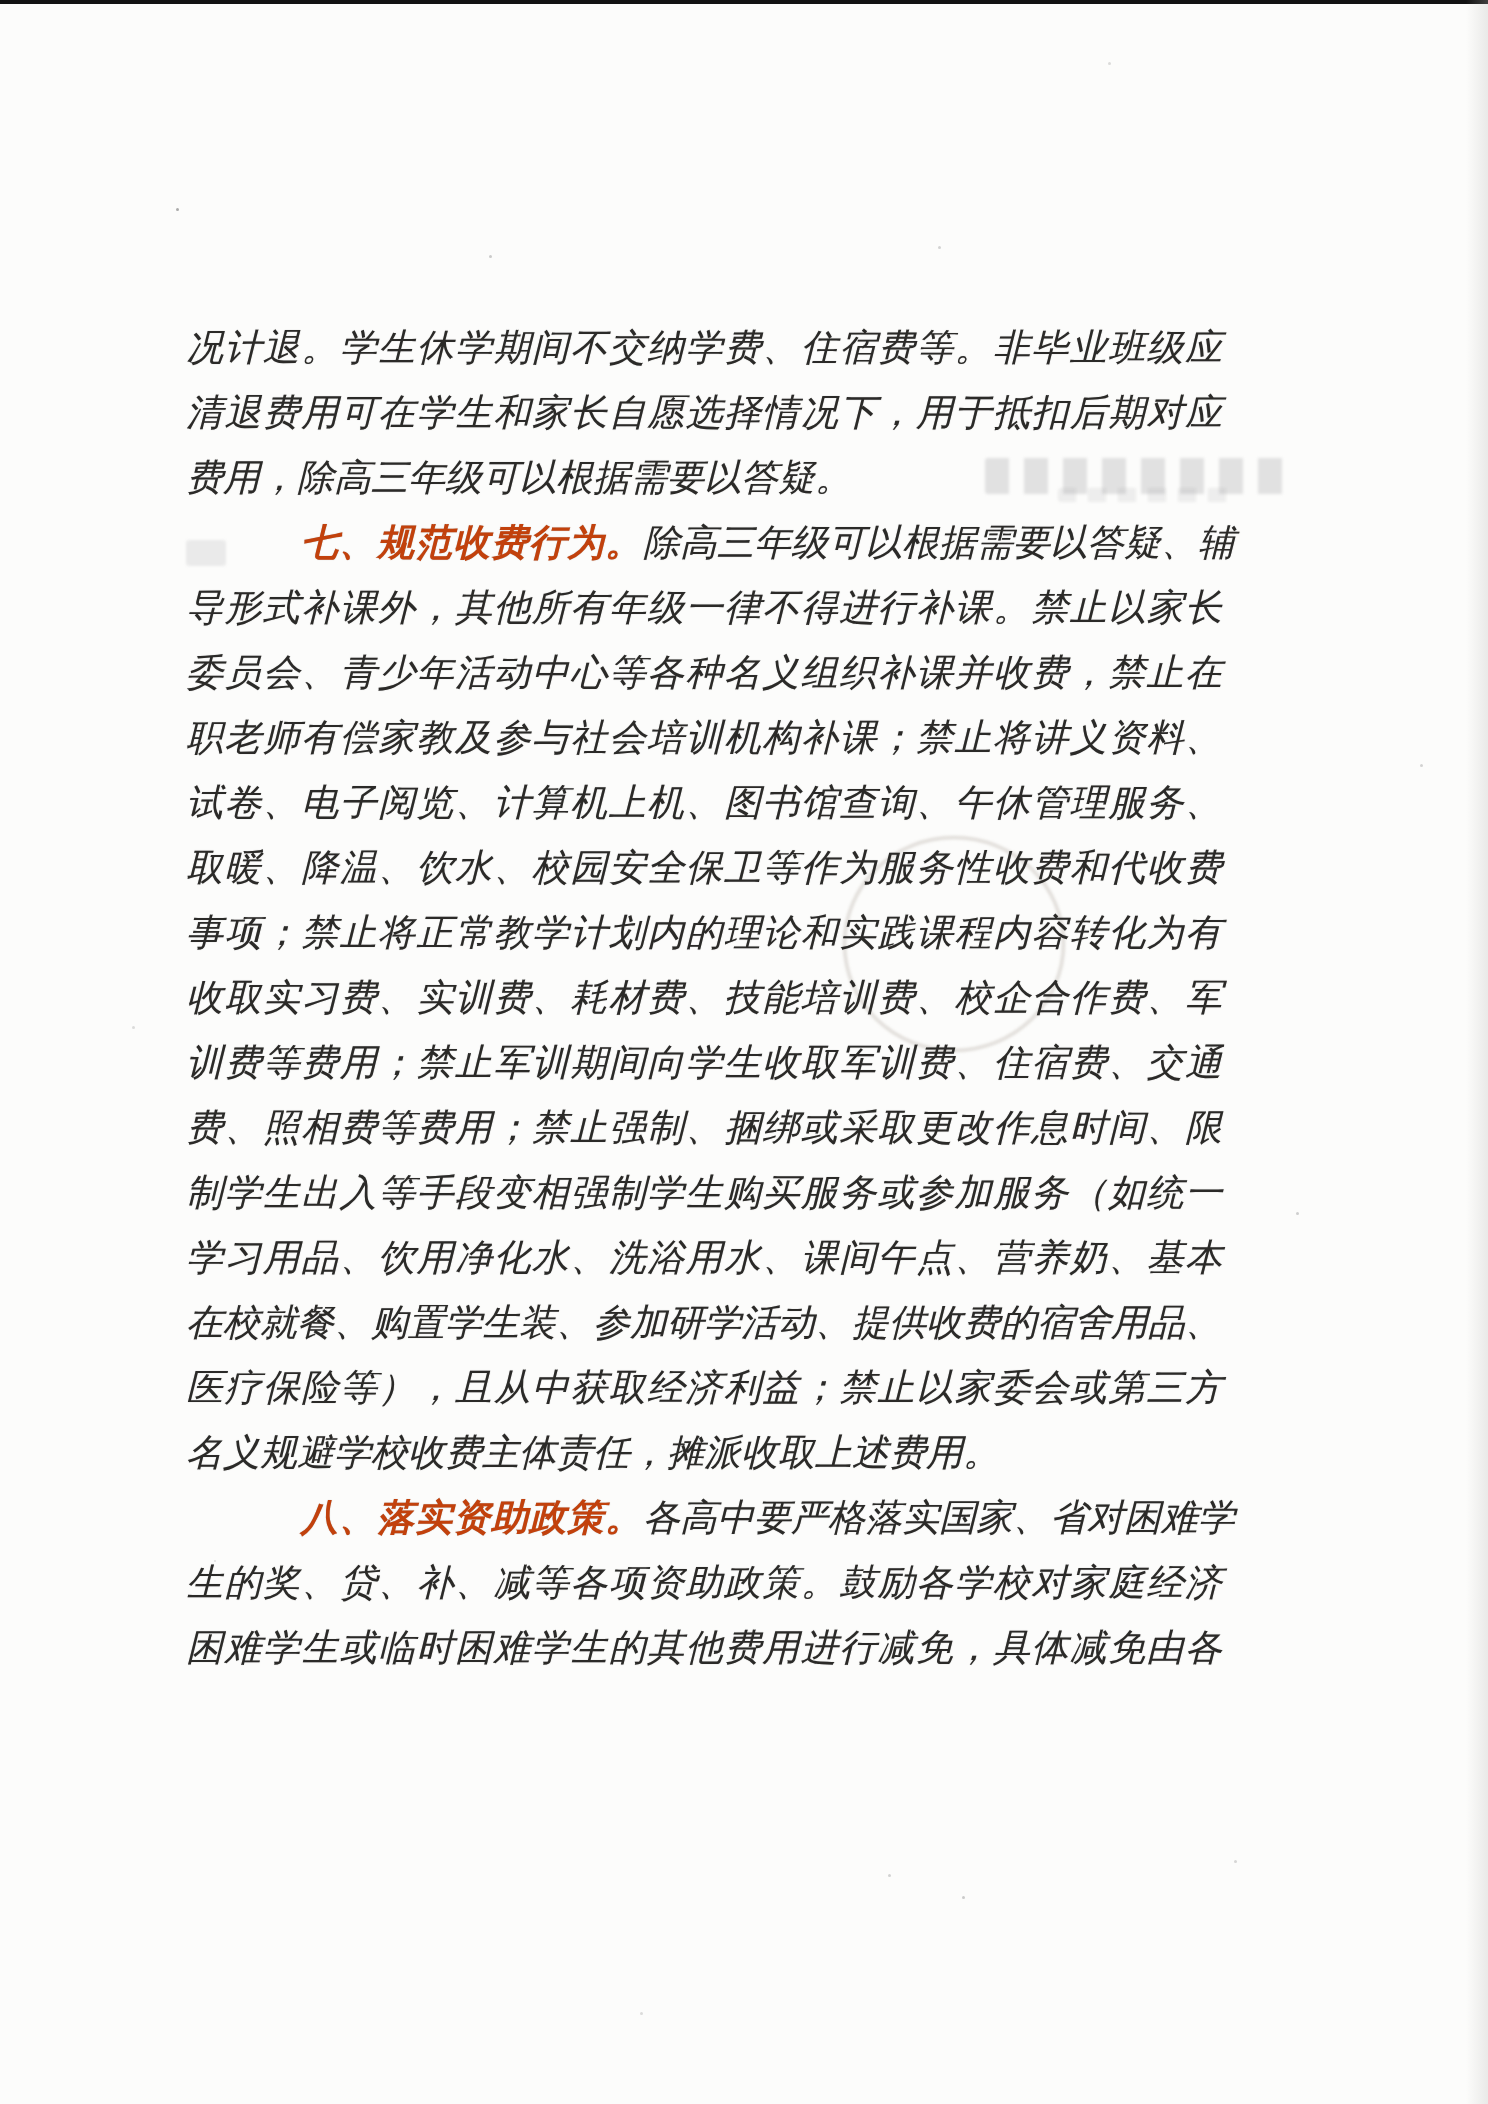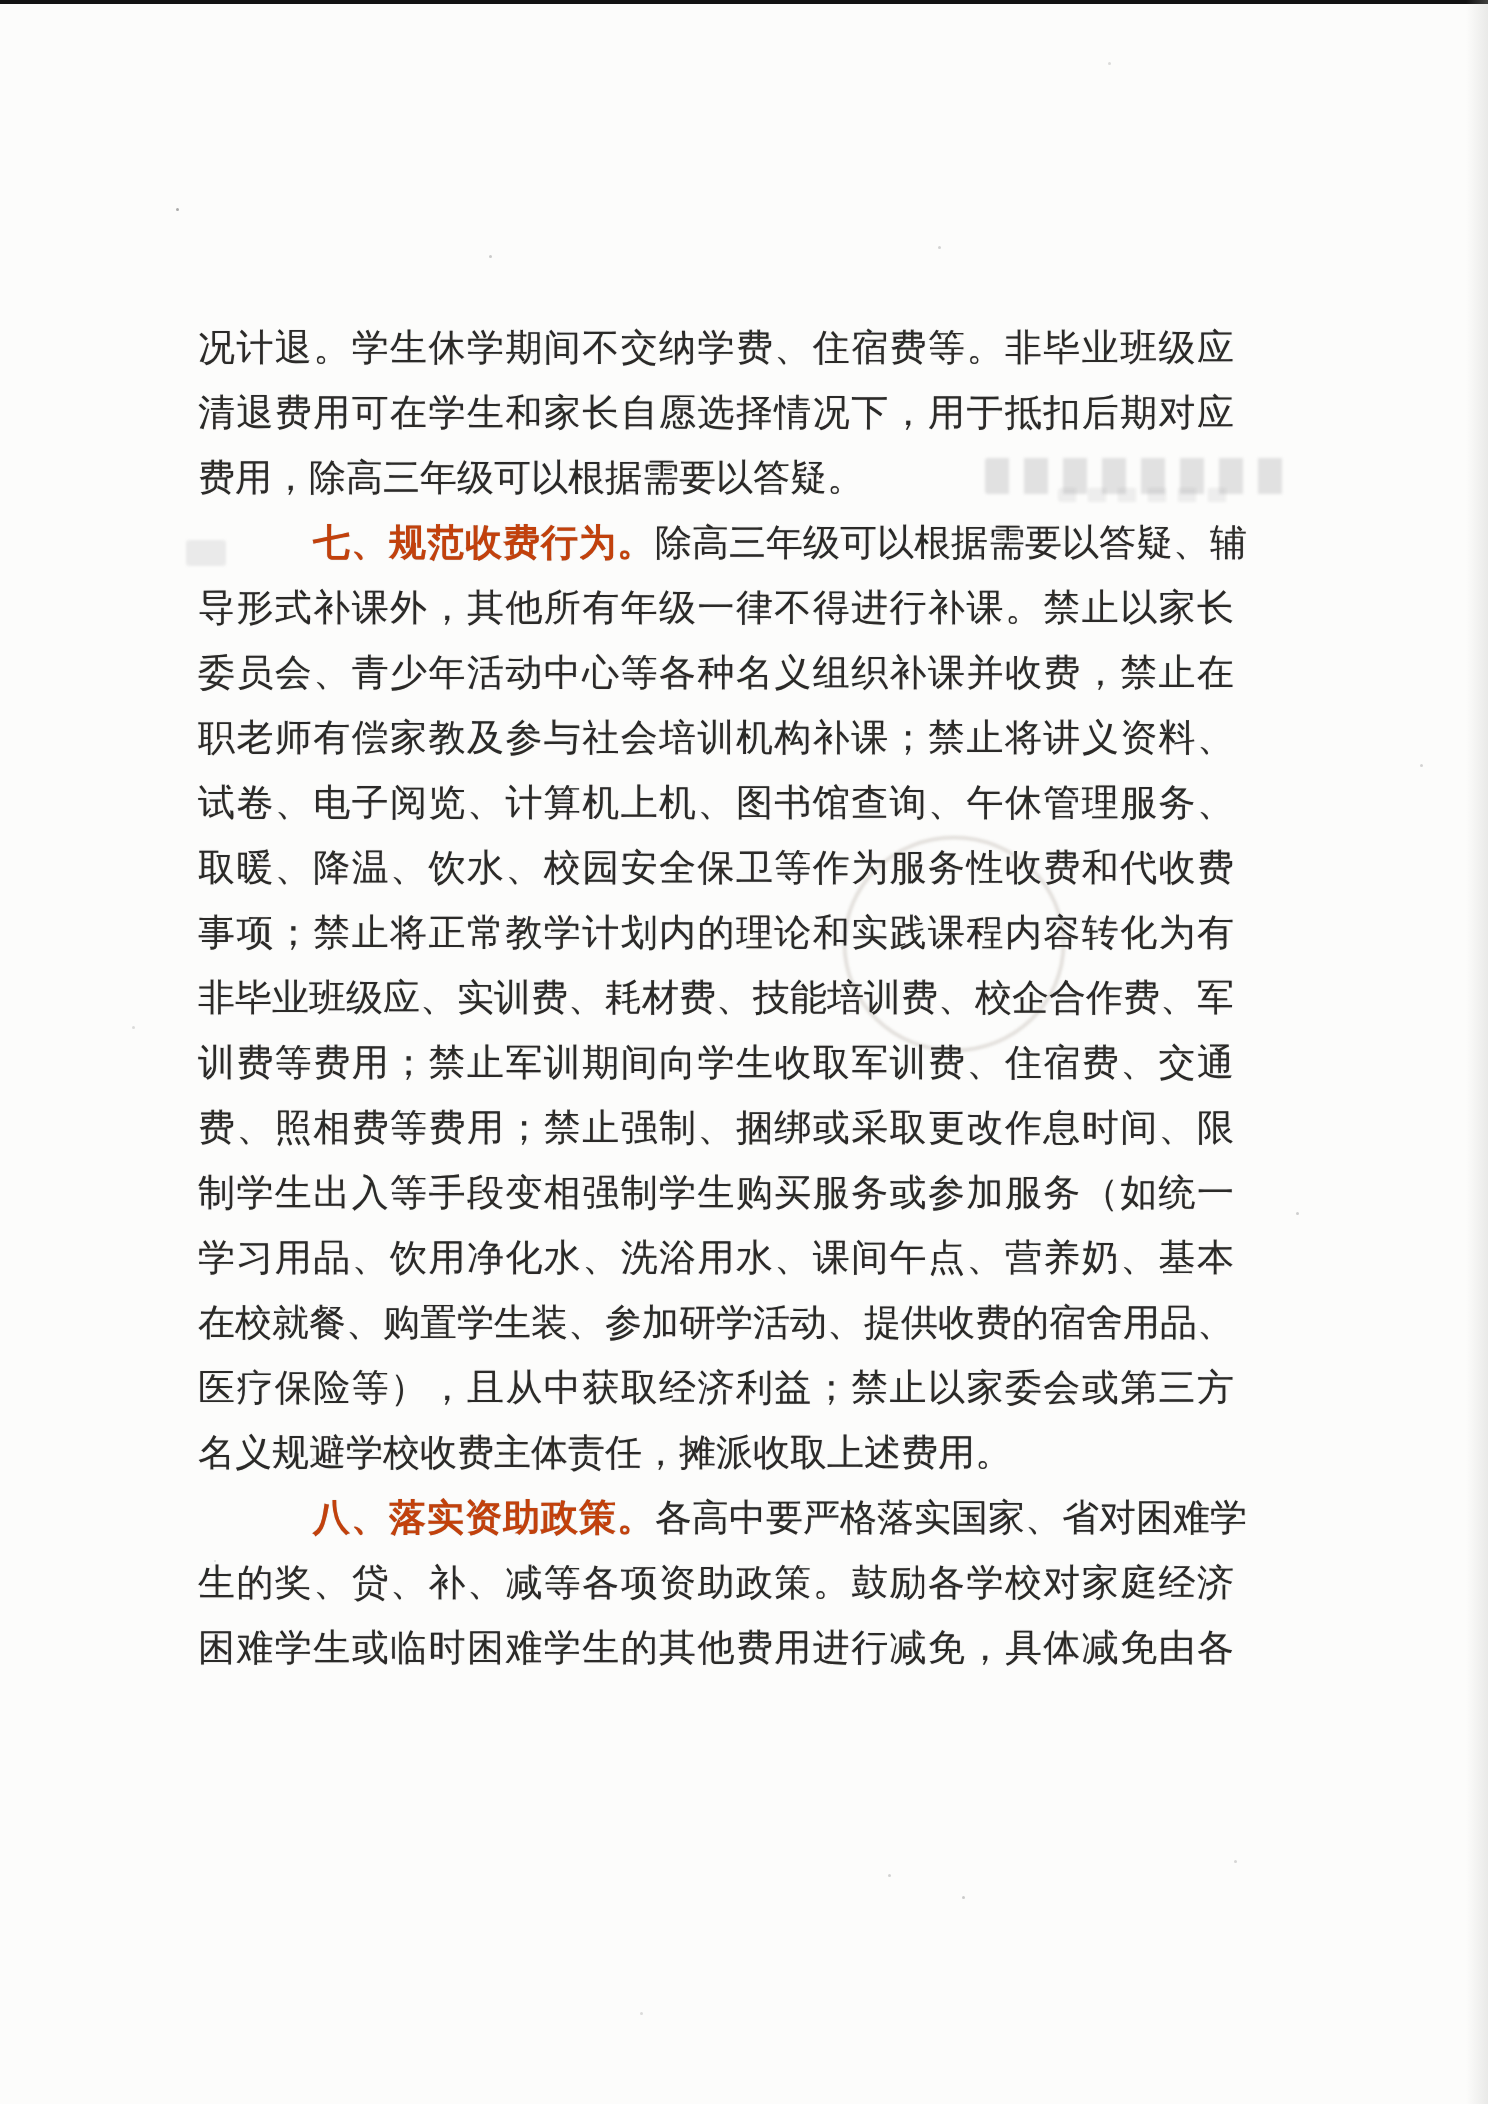--- a/index.html
+++ b/index.html
@@ -13,24 +13,25 @@
   }
   .scan-edge-top{
     position:absolute;left:0;top:0;width:1488px;height:4px;
     background:#121212;
   }
   .scan-edge-right{
     position:absolute;right:0;top:0;width:22px;height:2104px;
     background:linear-gradient(to left, rgba(185,185,182,0.28), rgba(185,185,182,0));
   }
   .textblock{
-    position:absolute;left:198px;top:315px;width:1036px;
+    position:absolute;left:186px;top:315px;width:1036px;
     color:#2b2a28;
     font-size:37px;
     text-shadow:0 0 1px rgba(45,45,45,0.35);
+    font-style:italic;
   }
   .line{
     height:65px;line-height:65px;
     text-align:justify;
     text-align-last:justify;
     text-justify:inter-character;
     white-space:nowrap;
   }
   .line.end{
     text-align-last:left;
@@ -124,21 +125,21 @@
 
     <div class="line indent">
       <span class="hd">七、规范收费行为。</span><span>除高三年级可以根据需要以答疑、辅</span>
     </div>
     <div class="line">导形式补课外，其他所有年级一律不得进行补课。禁止以家长</div>
     <div class="line">委员会、青少年活动中心等各种名义组织补课并收费，禁止在</div>
     <div class="line">职老师有偿家教及参与社会培训机构补课；禁止将讲义资料、</div>
     <div class="line">试卷、电子阅览、计算机上机、图书馆查询、午休管理服务、</div>
     <div class="line">取暖、降温、饮水、校园安全保卫等作为服务性收费和代收费</div>
     <div class="line">事项；禁止将正常教学计划内的理论和实践课程内容转化为有</div>
-    <div class="line">非毕业班级应、实训费、耗材费、技能培训费、校企合作费、军</div>
+    <div class="line">收取实习费、实训费、耗材费、技能培训费、校企合作费、军</div>
     <div class="line">训费等费用；禁止军训期间向学生收取军训费、住宿费、交通</div>
     <div class="line">费、照相费等费用；禁止强制、捆绑或采取更改作息时间、限</div>
     <div class="line">制学生出入等手段变相强制学生购买服务或参加服务（如统一</div>
     <div class="line">学习用品、饮用净化水、洗浴用水、课间午点、营养奶、基本</div>
     <div class="line">在校就餐、购置学生装、参加研学活动、提供收费的宿舍用品、</div>
     <div class="line">医疗保险等），且从中获取经济利益；禁止以家委会或第三方</div>
     <div class="line end">名义规避学校收费主体责任，摊派收取上述费用。</div>
 
     <div class="line indent">
       <span class="hd">八、落实资助政策。</span><span>各高中要严格落实国家、省对困难学</span>

